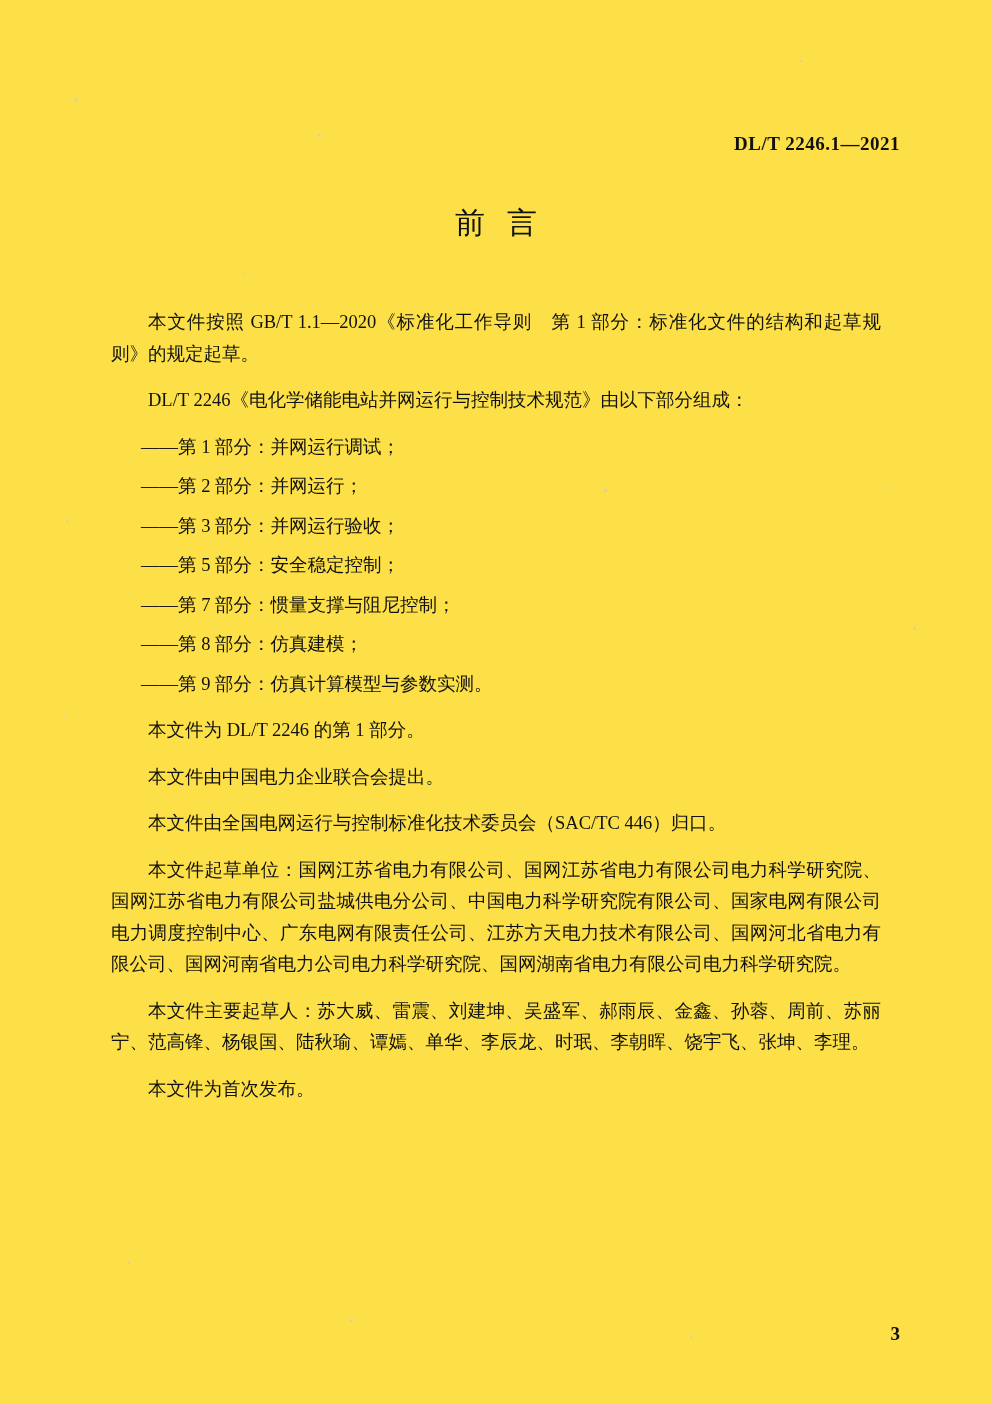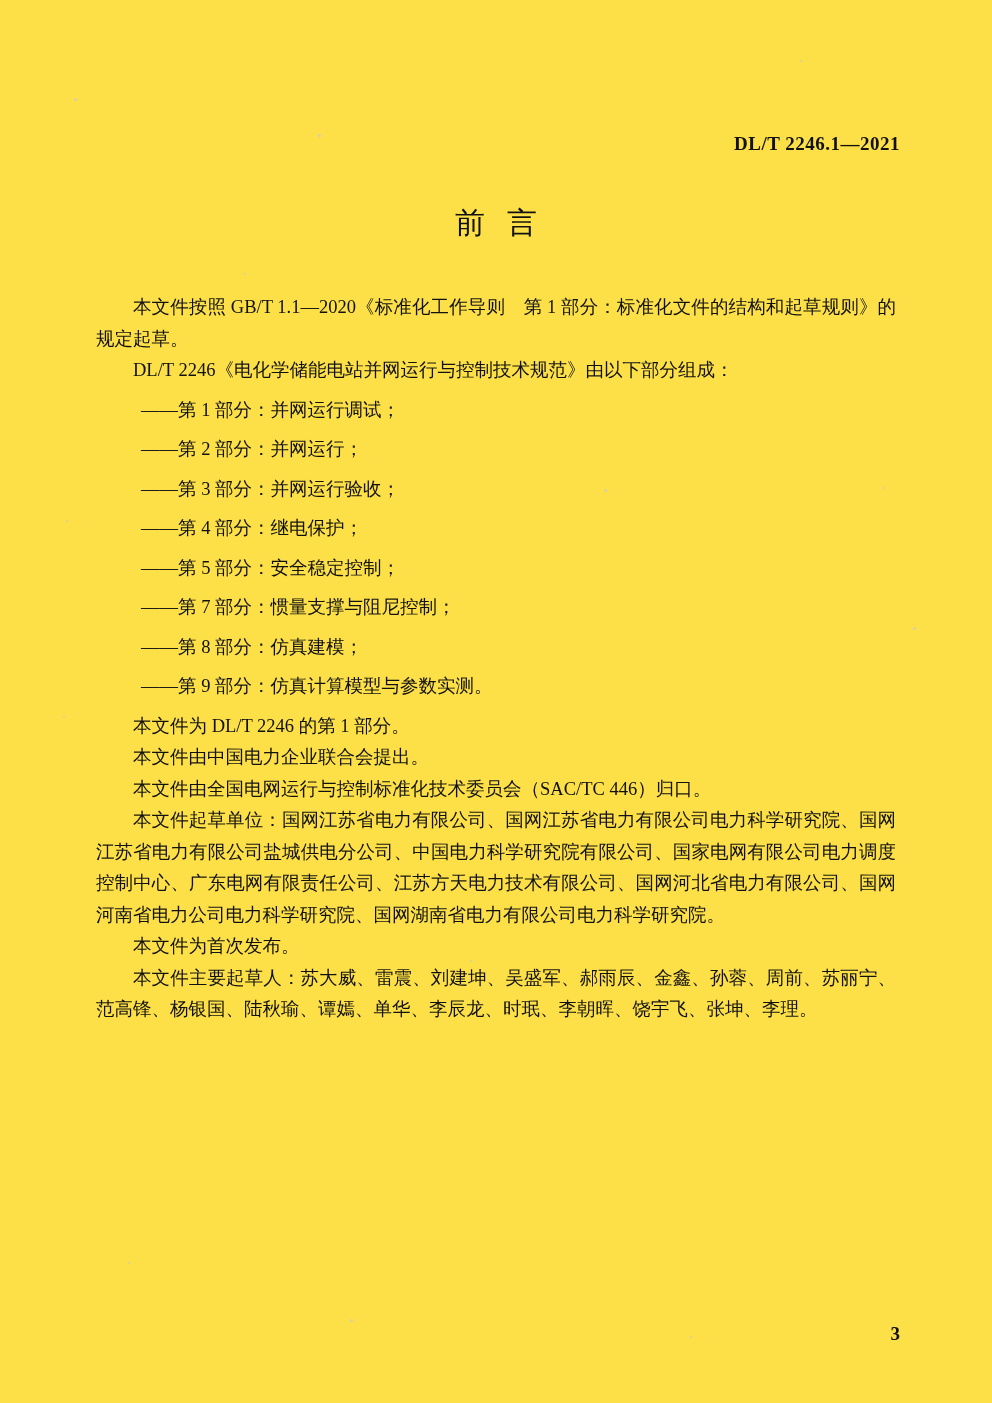--- a/index.html
+++ b/index.html
@@ -54,21 +54,21 @@
     position: absolute;
     top: 292px;
     left: 96px;
     width: 800px;
     font-size: 18.5px;
     line-height: 31.5px;
     text-align: justify;
     text-justify: inter-ideograph;
   }
   .p {
-    margin: 0;
+    margin: 15px;
     text-indent: 2em;
   }
   .p-list {
     margin: 8px;
     text-indent: 2em;
   }
   .page-number {
     position: absolute;
     bottom: 58px;
     right: 92px;
@@ -102,28 +102,27 @@
   <div class="header-code">DL/T 2246.1—2021</div>
 
   <div class="doc-title">前言</div>
 
   <div class="body-block">
     <p class="p">本文件按照 GB/T 1.1—2020《标准化工作导则　第 1 部分：标准化文件的结构和起草规则》的规定起草。</p>
     <p class="p">DL/T 2246《电化学储能电站并网运行与控制技术规范》由以下部分组成：</p>
     <p class="p-list">——第 1 部分：并网运行调试；</p>
     <p class="p-list">——第 2 部分：并网运行；</p>
     <p class="p-list">——第 3 部分：并网运行验收；</p>
-    <p class="p-list">——第 4 部分：继电保护；</p>
     <p class="p-list">——第 5 部分：安全稳定控制；</p>
     <p class="p-list">——第 7 部分：惯量支撑与阻尼控制；</p>
     <p class="p-list">——第 8 部分：仿真建模；</p>
     <p class="p-list">——第 9 部分：仿真计算模型与参数实测。</p>
     <p class="p">本文件为 DL/T 2246 的第 1 部分。</p>
     <p class="p">本文件由中国电力企业联合会提出。</p>
     <p class="p">本文件由全国电网运行与控制标准化技术委员会（SAC/TC 446）归口。</p>
     <p class="p">本文件起草单位：国网江苏省电力有限公司、国网江苏省电力有限公司电力科学研究院、国网江苏省电力有限公司盐城供电分公司、中国电力科学研究院有限公司、国家电网有限公司电力调度控制中心、广东电网有限责任公司、江苏方天电力技术有限公司、国网河北省电力有限公司、国网河南省电力公司电力科学研究院、国网湖南省电力有限公司电力科学研究院。</p>
+    <p class="p">本文件主要起草人：苏大威、雷震、刘建坤、吴盛军、郝雨辰、金鑫、孙蓉、周前、苏丽宁、范高锋、杨银国、陆秋瑜、谭嫣、单华、李辰龙、时珉、李朝晖、饶宇飞、张坤、李理。</p>
     <p class="p">本文件为首次发布。</p>
-    <p class="p">本文件主要起草人：苏大威、雷震、刘建坤、吴盛军、郝雨辰、金鑫、孙蓉、周前、苏丽宁、范高锋、杨银国、陆秋瑜、谭嫣、单华、李辰龙、时珉、李朝晖、饶宇飞、张坤、李理。</p>
   </div>
 
   <div class="page-number">3</div>
 
 </div>
 
 </body></html>

